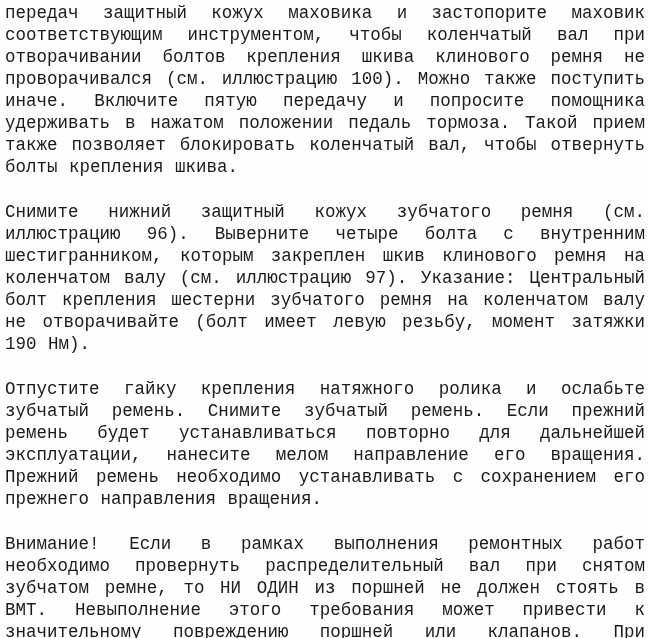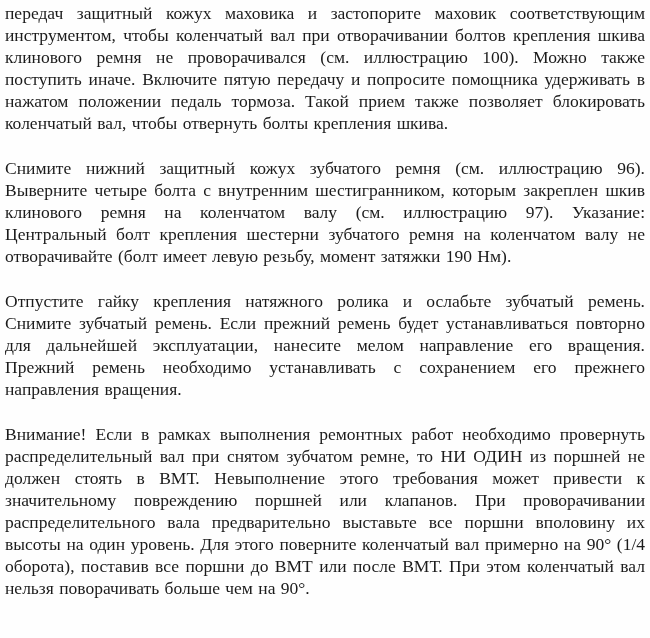--- a/index.html
+++ b/index.html
@@ -7,21 +7,21 @@
     padding: 0;
     background: #ffffff;
   }
   .page {
     width: 650px;
     height: 638px;
     box-sizing: border-box;
     padding: 2px 5px 0 5px;
     overflow: hidden;
     background: #fefefe;
-    font-family: Liberation Serif, serif;
+    font-family: Liberation Mono, monospace;
     font-size: 17.5px;
     line-height: 22px;
     color: #1b1b1b;
     text-align: justify;
     text-justify: inter-word;
   }
   .page p {
     margin: 0 0 23px 0;
     word-spacing: 1px;
   }

